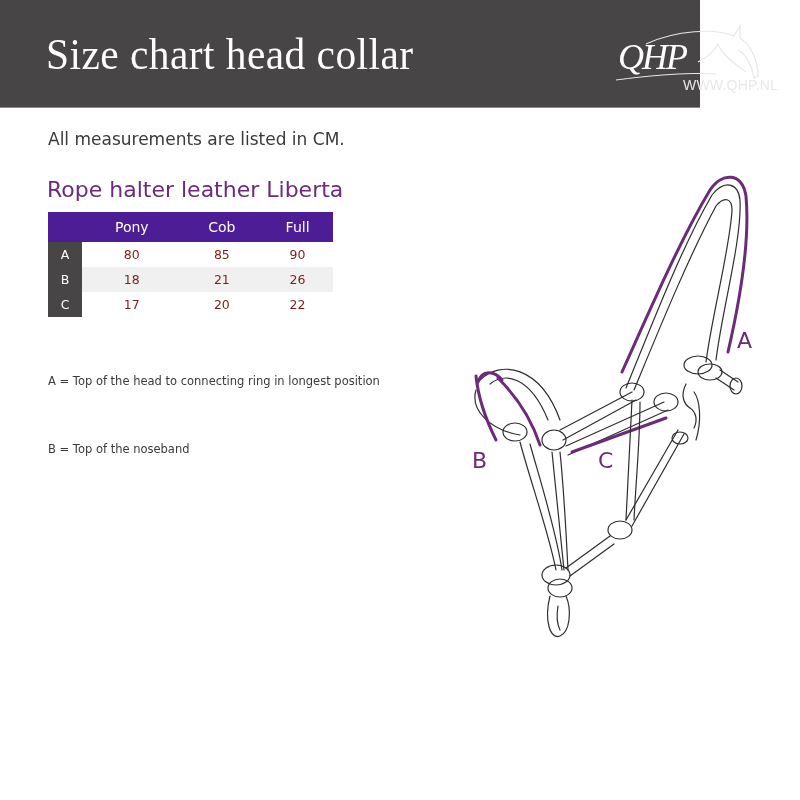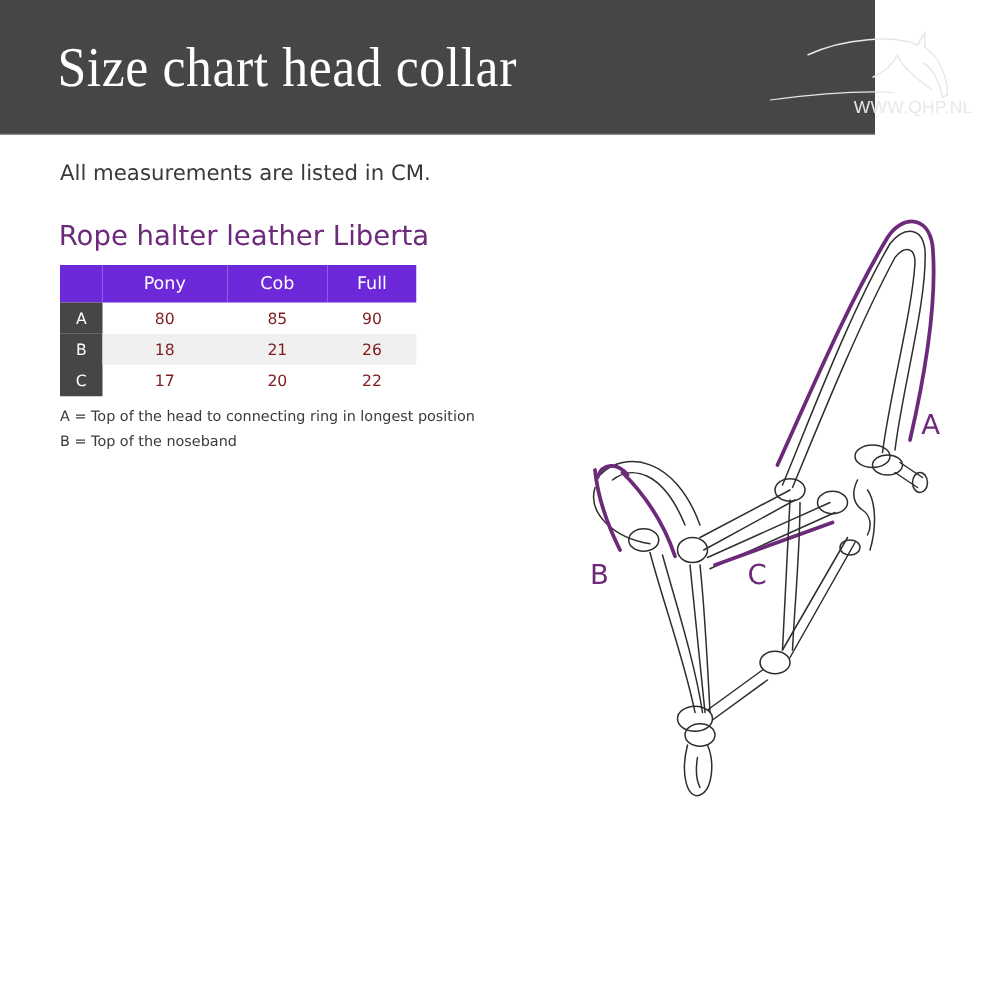--- a/index.html
+++ b/index.html
@@ -33,43 +33,44 @@
     }
     .product-title {
       position: absolute; left: 47px; top: 177px; font-size: 22px; color: #6d2a7a;
       font-family: "DejaVu Sans", sans-serif;
     }
     table.size {
       position: absolute; left: 48px; top: 212px; width: 285px;
       border-collapse: collapse; font-family: "DejaVu Sans", sans-serif;
     }
     table.size th {
-      background: #6d28d9; color: #ffffff; font-weight: normal; font-size: 14px;
+      background: #4c1d95; color: #ffffff; font-weight: normal; font-size: 14px;
       height: 30px; padding: 0; text-align: center;
     }
     table.size td { height: 25px; padding: 0; text-align: center; font-size: 12.5px; color: #7f1d1d; }
     table.size td.rowlabel { background: #484547; color: #ffffff; width: 34px; font-size: 12.5px; }
     table.size tr.alt td.val { background: #f0f0f1; }
     table.size th.corner { width: 34px; }
     .legend { position: absolute; left: 48px; top: 323px; font-size: 11.5px; color: #3a3a3a; line-height: 20px; }
-    .legend div { white-space: nowrap; }
+    .legend div { white-space: nowrap; margin-top: 48px; }
     .diagram { position: absolute; left: 440px; top: 170px; width: 340px; height: 480px; }
     .dlabel { position: absolute; color: #6d2a7a; font-size: 22px; font-family: "DejaVu Sans", sans-serif; }
   </style>
 </head>
 <body>
 
 <div class="header">
   <div class="title">Size chart head collar</div>
   <div class="logo">
     <svg width="160" height="72" viewBox="0 0 160 72">
       <path d="M40 22 C 70 8, 110 6, 128 14 L 134 4 L 134 16 C 146 24, 152 40, 152 54 L 148 56 C 146 44, 140 32, 132 28" fill="none" stroke="#e8e8e8" stroke-width="1.2"></path>
       <path d="M92 40 C 100 36, 108 30, 112 22 C 116 32, 126 40, 140 50" fill="none" stroke="#e8e8e8" stroke-width="1.2"></path>
       <path d="M10 58 C 40 54, 80 50, 110 52" fill="none" stroke="#e8e8e8" stroke-width="1"></path>
     </svg>
+    <div class="logo-text">QHP</div>
     <div class="logo-url">WWW.QHP.NL</div>
   </div>
 </div>
 
 <div class="intro">All measurements are listed in CM.</div>
 <div class="product-title">Rope halter leather Liberta</div>
 
 <table class="size">
   <thead>
     <tr>

